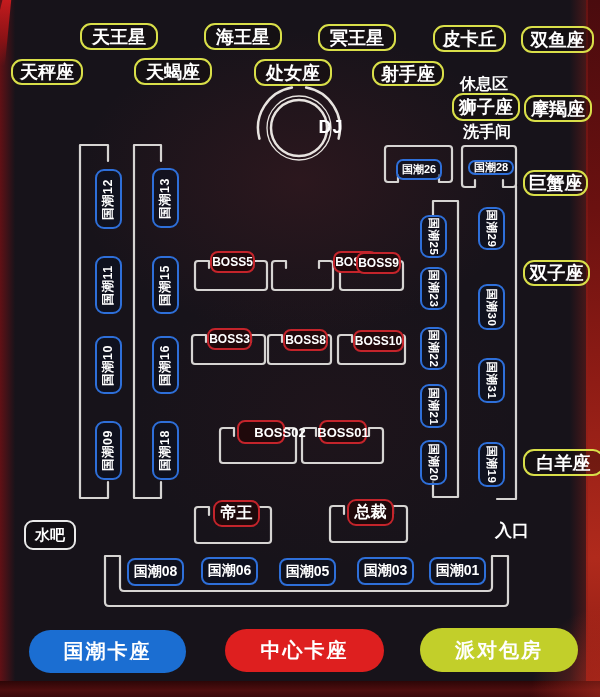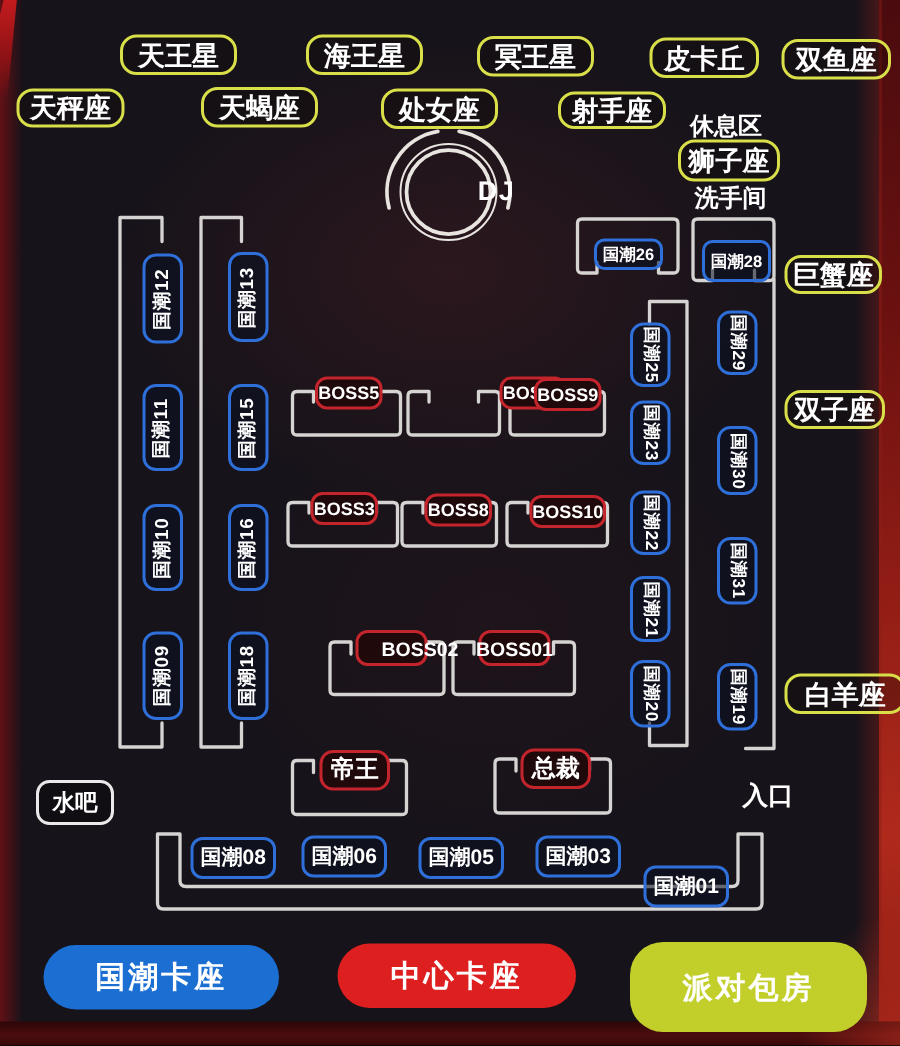--- a/index.html
+++ b/index.html
@@ -104,20 +104,21 @@
   <div class="abs yroom" style="left:80px;top:23px;width:78px;height:27px;">天王星</div>
   <div class="abs yroom" style="left:204px;top:23px;width:78px;height:27px;">海王星</div>
   <div class="abs yroom" style="left:318px;top:24px;width:78px;height:27px;">冥王星</div>
   <div class="abs yroom" style="left:433px;top:25px;width:73px;height:27px;">皮卡丘</div>
   <div class="abs yroom" style="left:521px;top:26px;width:73px;height:27px;">双鱼座</div>
   <div class="abs yroom" style="left:11px;top:59px;width:72px;height:26px;">天秤座</div>
   <div class="abs yroom" style="left:134px;top:58px;width:78px;height:27px;">天蝎座</div>
   <div class="abs yroom" style="left:254px;top:59px;width:78px;height:27px;">处女座</div>
   <div class="abs yroom" style="left:372px;top:61px;width:72px;height:25px;">射手座</div>
   <div class="abs yroom" style="left:452px;top:93px;width:68px;height:28px;">狮子座</div>
+  <div class="abs yroom" style="left:524px;top:95px;width:68px;height:27px;">摩羯座</div>
   <div class="abs yroom" style="left:523px;top:170px;width:65px;height:26px;">巨蟹座</div>
   <div class="abs yroom" style="left:523px;top:260px;width:67px;height:26px;">双子座</div>
   <div class="abs yroom" style="left:523px;top:449px;width:81px;height:27px;">白羊座</div>
 
   <div class="abs ptext" style="left:453px;top:74px;width:62px;height:20px;font-size:16px;">休息区</div>
   <div class="abs ptext" style="left:456px;top:122px;width:62px;height:20px;font-size:16px;">洗手间</div>
   <div class="abs ptext" style="left:490px;top:519px;width:44px;height:22px;font-size:17px;">入口</div>
   <div class="abs ptext" style="left:271px;top:112px;width:56px;height:30px;font-size:18px;letter-spacing:1px;margin-left:32px;">DJ</div>
   <div class="abs wbox" style="left:24px;top:520px;width:52px;height:30px;">水吧</div>
 
@@ -171,39 +172,39 @@
       <span>国潮30</span>
     </div>
   <div class="abs vtable vr" style="left:478px;top:358px;width:27px;height:45px;">
       <span>国潮31</span>
     </div>
   <div class="abs vtable vr" style="left:478px;top:442px;width:27px;height:45px;">
       <span>国潮19</span>
     </div>
 
   <div class="abs btable small" style="left:396px;top:159px;width:46px;height:21px;">国潮26</div>
-  <div class="abs btable small" style="left:468px;top:160px;width:46px;height:28px;">国潮28</div>
+  <div class="abs btable small" style="left:468px;top:160px;width:46px;height:15px;">国潮28</div>
 
   <div class="abs rlabel" style="left:210px;top:251px;width:45px;height:22px;">BOSS5</div>
   <div class="abs rlabel" style="left:286px;top:251px;width:45px;height:22px;margin-left:47px;">BOSS6</div>
   <div class="abs rlabel" style="left:356px;top:252px;width:45px;height:22px;">BOSS9</div>
 
   <div class="abs rlabel" style="left:207px;top:328px;width:45px;height:22px;">BOSS3</div>
   <div class="abs rlabel" style="left:283px;top:329px;width:45px;height:22px;">BOSS8</div>
   <div class="abs rlabel" style="left:353px;top:330px;width:51px;height:22px;">BOSS10</div>
 
   <div class="abs rlabel" style="left:237px;top:420px;width:48px;height:24px;font-size:13px;padding-left:38px;">BOSS02</div>
   <div class="abs rlabel" style="left:319px;top:420px;width:48px;height:24px;font-size:13px;">BOSS01</div>
 
   <div class="abs rlabel cjk" style="left:213px;top:500px;width:47px;height:27px;">帝王</div>
   <div class="abs rlabel cjk" style="left:347px;top:499px;width:47px;height:27px;">总裁</div>
 
   <div class="abs btable" style="left:127px;top:558px;width:57px;height:28px;">国潮08</div>
   <div class="abs btable" style="left:201px;top:557px;width:57px;height:28px;">国潮06</div>
   <div class="abs btable" style="left:279px;top:558px;width:57px;height:28px;">国潮05</div>
   <div class="abs btable" style="left:357px;top:557px;width:57px;height:28px;">国潮03</div>
-  <div class="abs btable" style="left:429px;top:557px;width:57px;height:28px;margin-top:20px;">国潮01</div>
+  <div class="abs btable" style="left:429px;top:557px;width:57px;height:28px;">国潮01</div>
 
   <div class="abs pill pill-blue" style="left:29px;top:630px;width:157px;height:43px;">国潮卡座</div>
   <div class="abs pill pill-red" style="left:225px;top:629px;width:159px;height:43px;">中心卡座</div>
-  <div class="abs pill pill-yellow" style="left:420px;top:628px;width:158px;height:60px;">派对包房</div>
+  <div class="abs pill pill-yellow" style="left:420px;top:628px;width:158px;height:44px;">派对包房</div>
 
 </div>
 
 </body></html>

